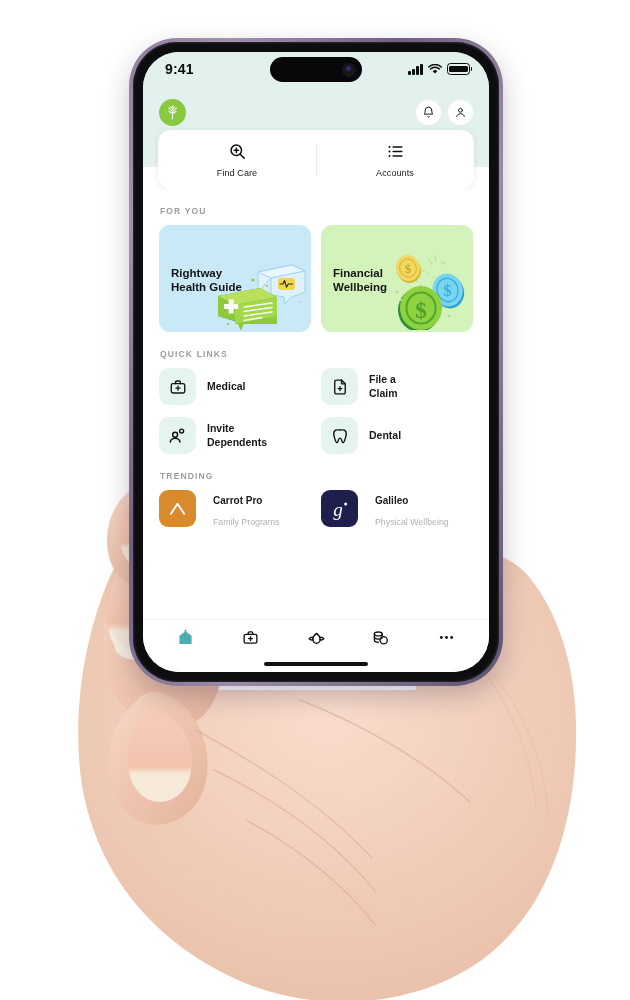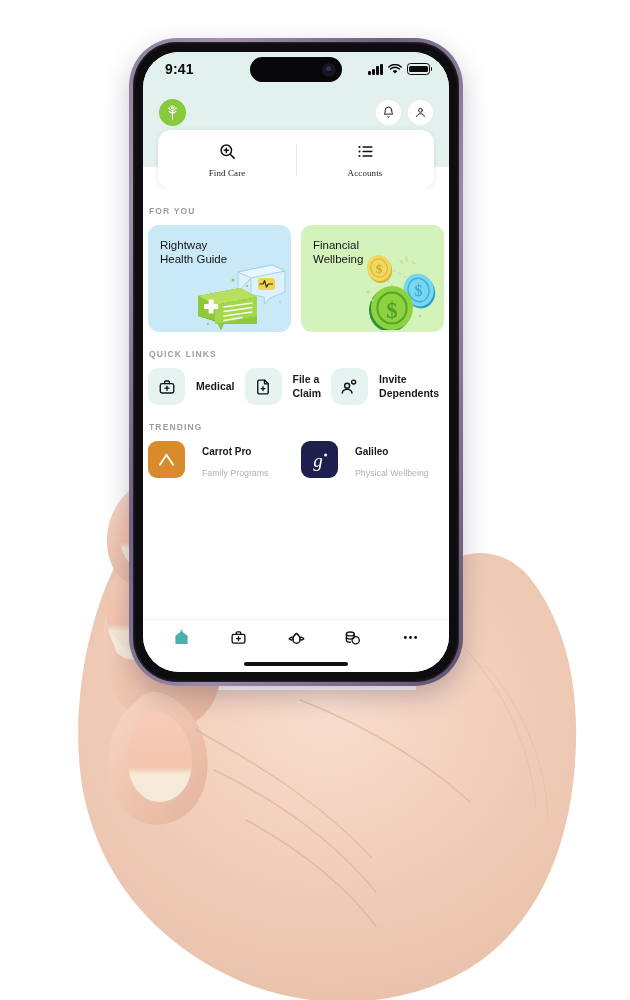--- a/index.html
+++ b/index.html
@@ -16,21 +16,21 @@
   
   #phone-scene {
     position: absolute;
     left: 0; top: 0;
     width: 630px; height: 1000px;
   }
 
   .phone-outer {
     position: absolute;
     left: 129px; top: 38px;
-    width: 334px; height: 648px;
+    width: 374px; height: 648px;
     border-radius: 48px;
     background: linear-gradient(118deg,#8d7f9b 0%, #a292ae 14%, #6f6180 38%, #9b8ba8 62%, #796b88 84%, #5e5270 100%);
     box-shadow: 0 10px 26px rgba(60,45,75,.28);
   }
   .phone-bezel {
     position: absolute;
     left: 4px; top: 4px; right: 4px; bottom: 4px;
     border-radius: 44px;
     background: #0d0d10;
     box-shadow: inset 0 0 2px 1px #2a2730;
@@ -140,40 +140,39 @@
     background: linear-gradient(#e3f1ee 0 62%, #ffffff 62% 100%);
     padding: 0 15px;
     flex: 0 0 auto;
   }
   .qa-card {
     background: #ffffff;
     border-radius: 13px;
     box-shadow: 0 1px 6px rgba(20,40,40,.09);
     display: flex;
     padding: 12px 0 11px 0;
-    font-family: Liberation Serif, serif;
   }
   .qa-item {
     flex: 1;
     display: flex; flex-direction: column;
     align-items: center; gap: 7px;
     position: relative;
   }
   .qa-item + .qa-item::before {
     content:"";
     position:absolute; left:0; top:2px; bottom:2px;
     width:1px; background:#e7e9ea;
   }
   .qa-label { font-size: 9px; color: #17191a; letter-spacing:.1px; }
 
   
   .app-body {
     flex: 1 1 auto;
     background: #ffffff;
-    padding: 0 5px;
+    padding: 0 16px;
     overflow: hidden;
   }
   .section-title {
     font-size: 8.5px;
     letter-spacing: 1.15px;
     color: #9a9ea1;
     font-weight: bold;
     margin: 17px 0 9px 1px;
   }
 
@@ -182,32 +181,32 @@
   .fy-card {
     flex: 1;
     height: 107px;
     border-radius: 11px;
     padding: 13px 0 0 12px;
     position: relative;
     overflow: hidden;
   }
   .fy-title {
     font-size: 11.5px;
-    font-weight: normal;
+    font-weight: bold;
     line-height: 1.25;
     color: #131416;
     white-space: pre-line;
-    position: relative; z-index: 2;
+    position: relative; z-index: 2; margin-top: 28px;
   }
   .fy-art { position: absolute; right: 2px; bottom: 2px; z-index: 1; }
 
   
   .ql-grid {
     display: grid;
-    grid-template-columns: 1fr 1fr 1fr 1fr;
+    grid-template-columns: 1fr 1fr;
     row-gap: 12px;
     column-gap: 10px;
   }
   .ql-item { display: flex; align-items: center; gap: 11px; }
   .ql-icon {
     width: 37px; height: 37px;
     border-radius: 10px;
     background: #e6f4f1;
     display:flex; align-items:center; justify-content:center;
     flex: 0 0 auto;

